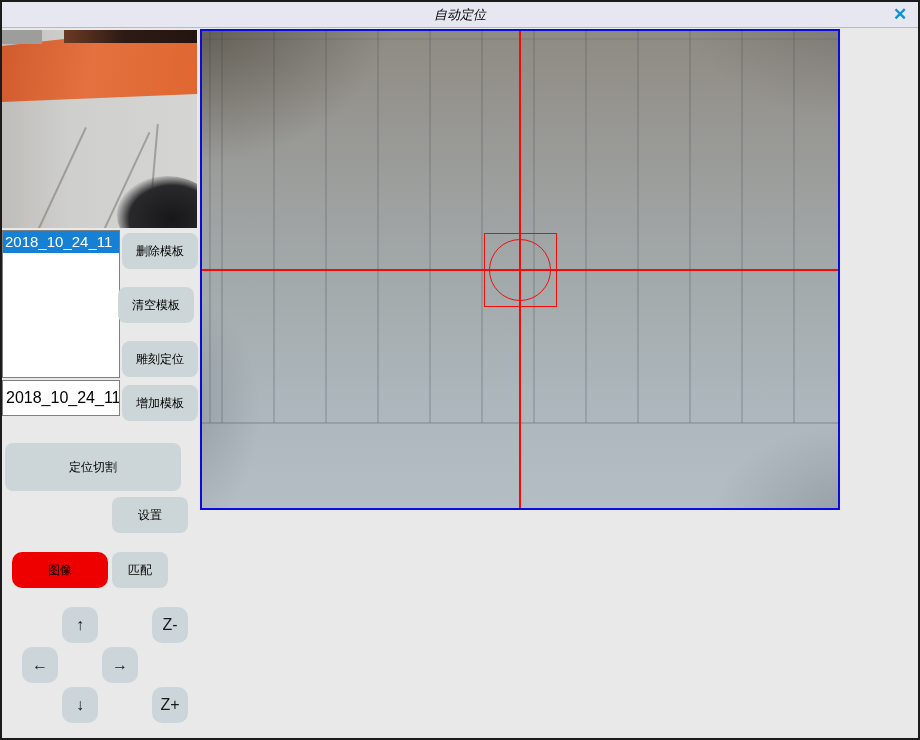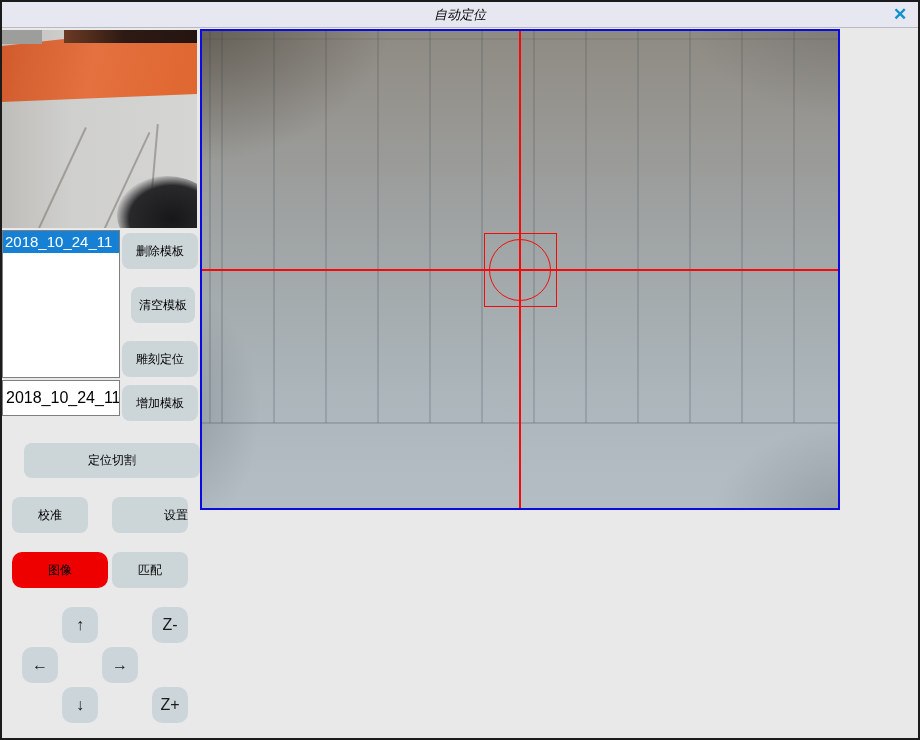--- a/index.html
+++ b/index.html
@@ -64,29 +64,29 @@
     background:#fff; border:1px solid #7f7f7f; font-size:16px; color:#000;
     padding-left:3px; font-family:"Liberation Sans", sans-serif;
   }
   
   .btn {
     position:absolute; border:none; background:#ccd5d7; color:#000;
     font-size:12px; border-radius:8px; cursor:pointer;
     font-family:"Liberation Sans", sans-serif; text-align:center;
   }
   .btn-delete   { left:122px; top:233px; width:76px; height:36px; }
-  .btn-clear    { left:131px; top:287px; width:64px; height:36px; }
+  .btn-clear    { left:118px; top:287px; width:76px; height:36px; }
   .btn-engrave  { left:122px; top:341px; width:76px; height:36px; }
   .btn-add      { left:122px; top:385px; width:76px; height:36px; }
-  .btn-poscut   { left:24px;  top:443px; width:176px; height:35px; }
+  .btn-poscut   { left:5px;  top:443px; width:176px; height:48px; }
   .btn-calib    { left:12px;  top:497px; width:76px;  height:36px; }
-  .btn-settings { left:112px; top:497px; width:76px;  height:36px;text-align:right; }
+  .btn-settings { left:112px; top:497px; width:76px;  height:36px; }
   .btn-image    { left:12px;  top:552px; width:96px;  height:36px;
                   background:#ee0000; border-radius:10px; }
-  .btn-match    { left:112px; top:552px; width:76px;  height:36px; }
+  .btn-match    { left:112px; top:552px; width:56px;  height:36px; }
   .jog {
     position:absolute; width:36px; height:36px; border:none; background:#ccd6da;
     border-radius:10px; font-size:16px; color:#1a1a1a; cursor:pointer;
     font-family:"Liberation Sans", sans-serif;
   }
   .jog-up    { left:62px;  top:607px; }
   .jog-zminus{ left:152px; top:607px; }
   .jog-left  { left:22px;  top:647px; }
   .jog-right { left:102px; top:647px; }
   .jog-down  { left:62px;  top:687px; }
@@ -152,21 +152,20 @@
   </div>
 
   <input class="name-field" value="2018_10_24_11" style="">
 
   <button class="btn btn-delete">删除模板</button>
   <button class="btn btn-clear">清空模板</button>
   <button class="btn btn-add">增加模板</button>
   <button class="btn btn-engrave">雕刻定位</button>
 
   <button class="btn btn-poscut">定位切割</button>
-  <button class="btn btn-calib">校准</button>
   <button class="btn btn-settings">设置</button>
   <button class="btn btn-image">图像</button>
   <button class="btn btn-match">匹配</button>
 
   <button class="jog jog-up">
     <span>↑</span>
   </button>
   <button class="jog jog-zminus">
     <span>Z-</span>
   </button>

